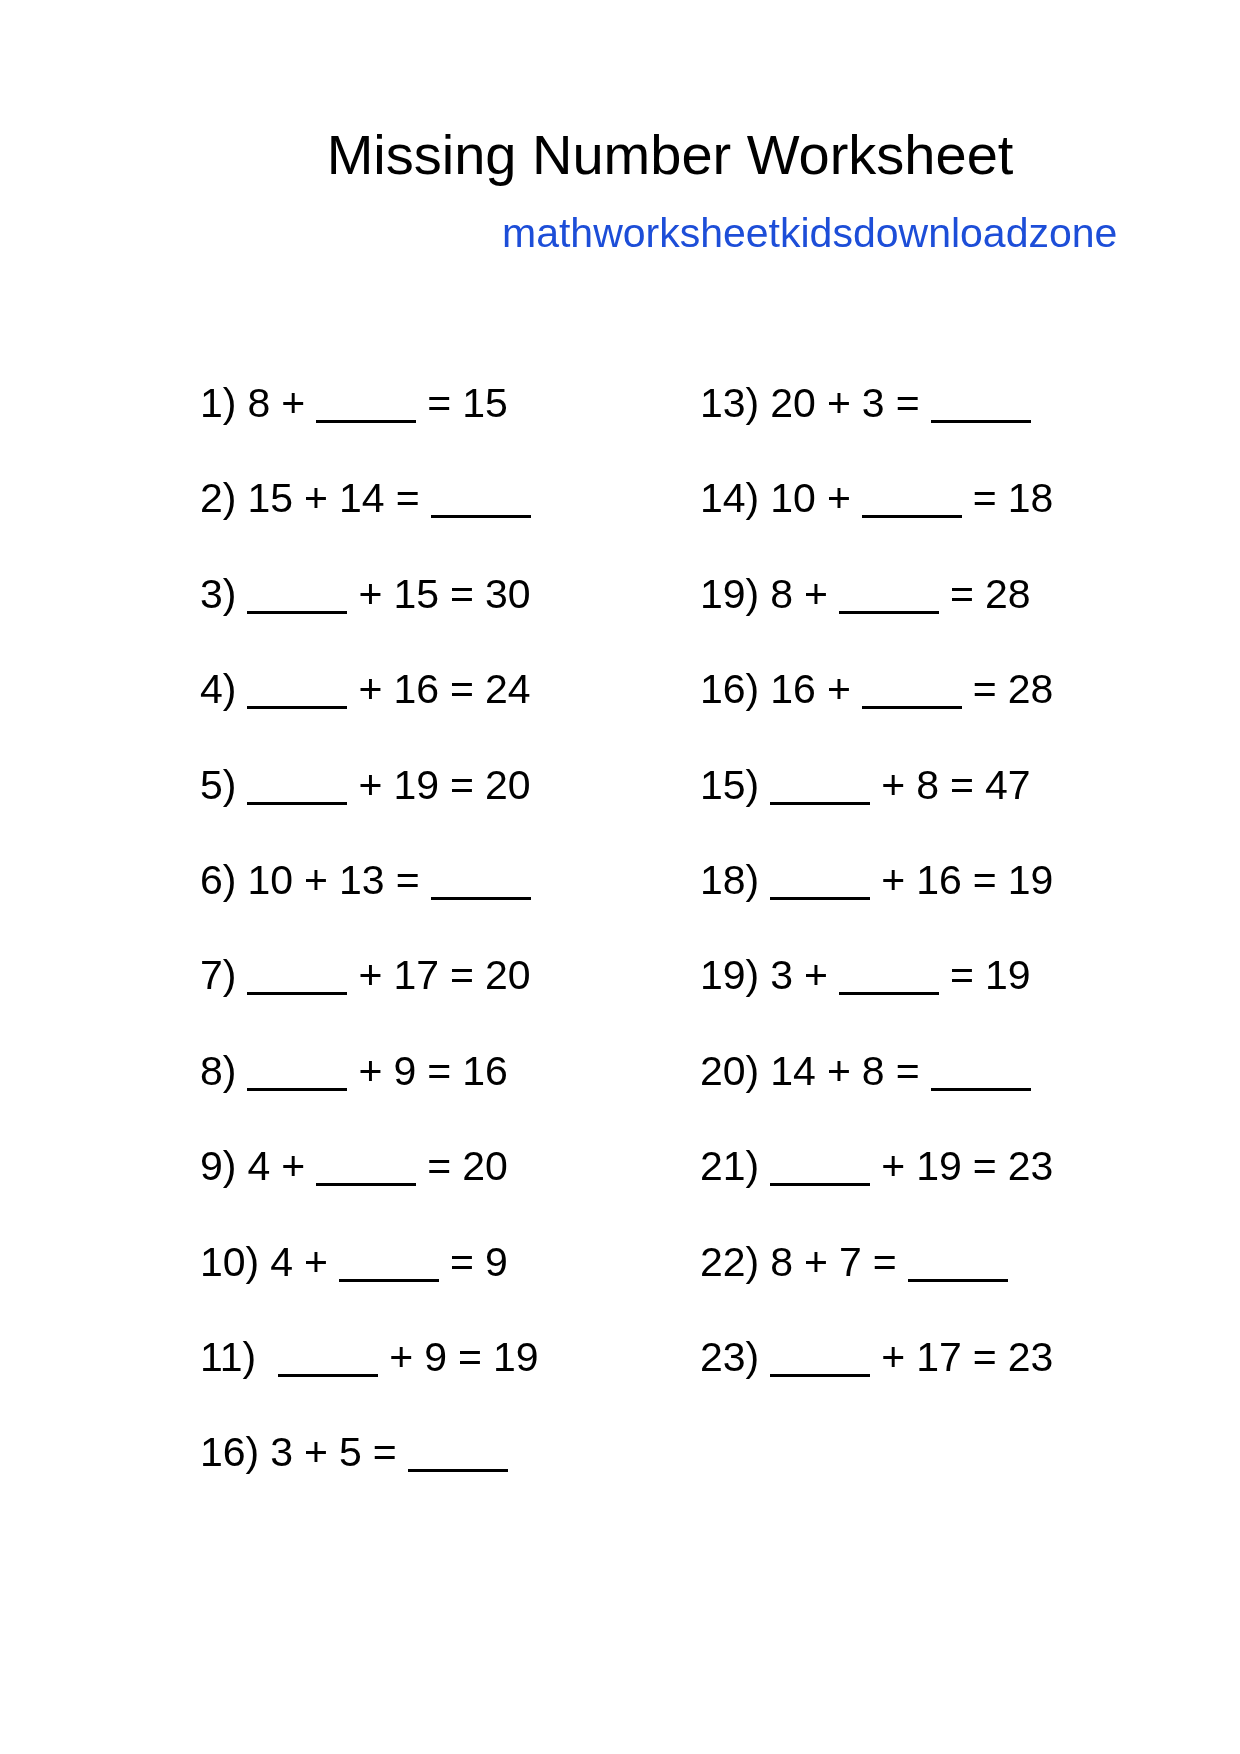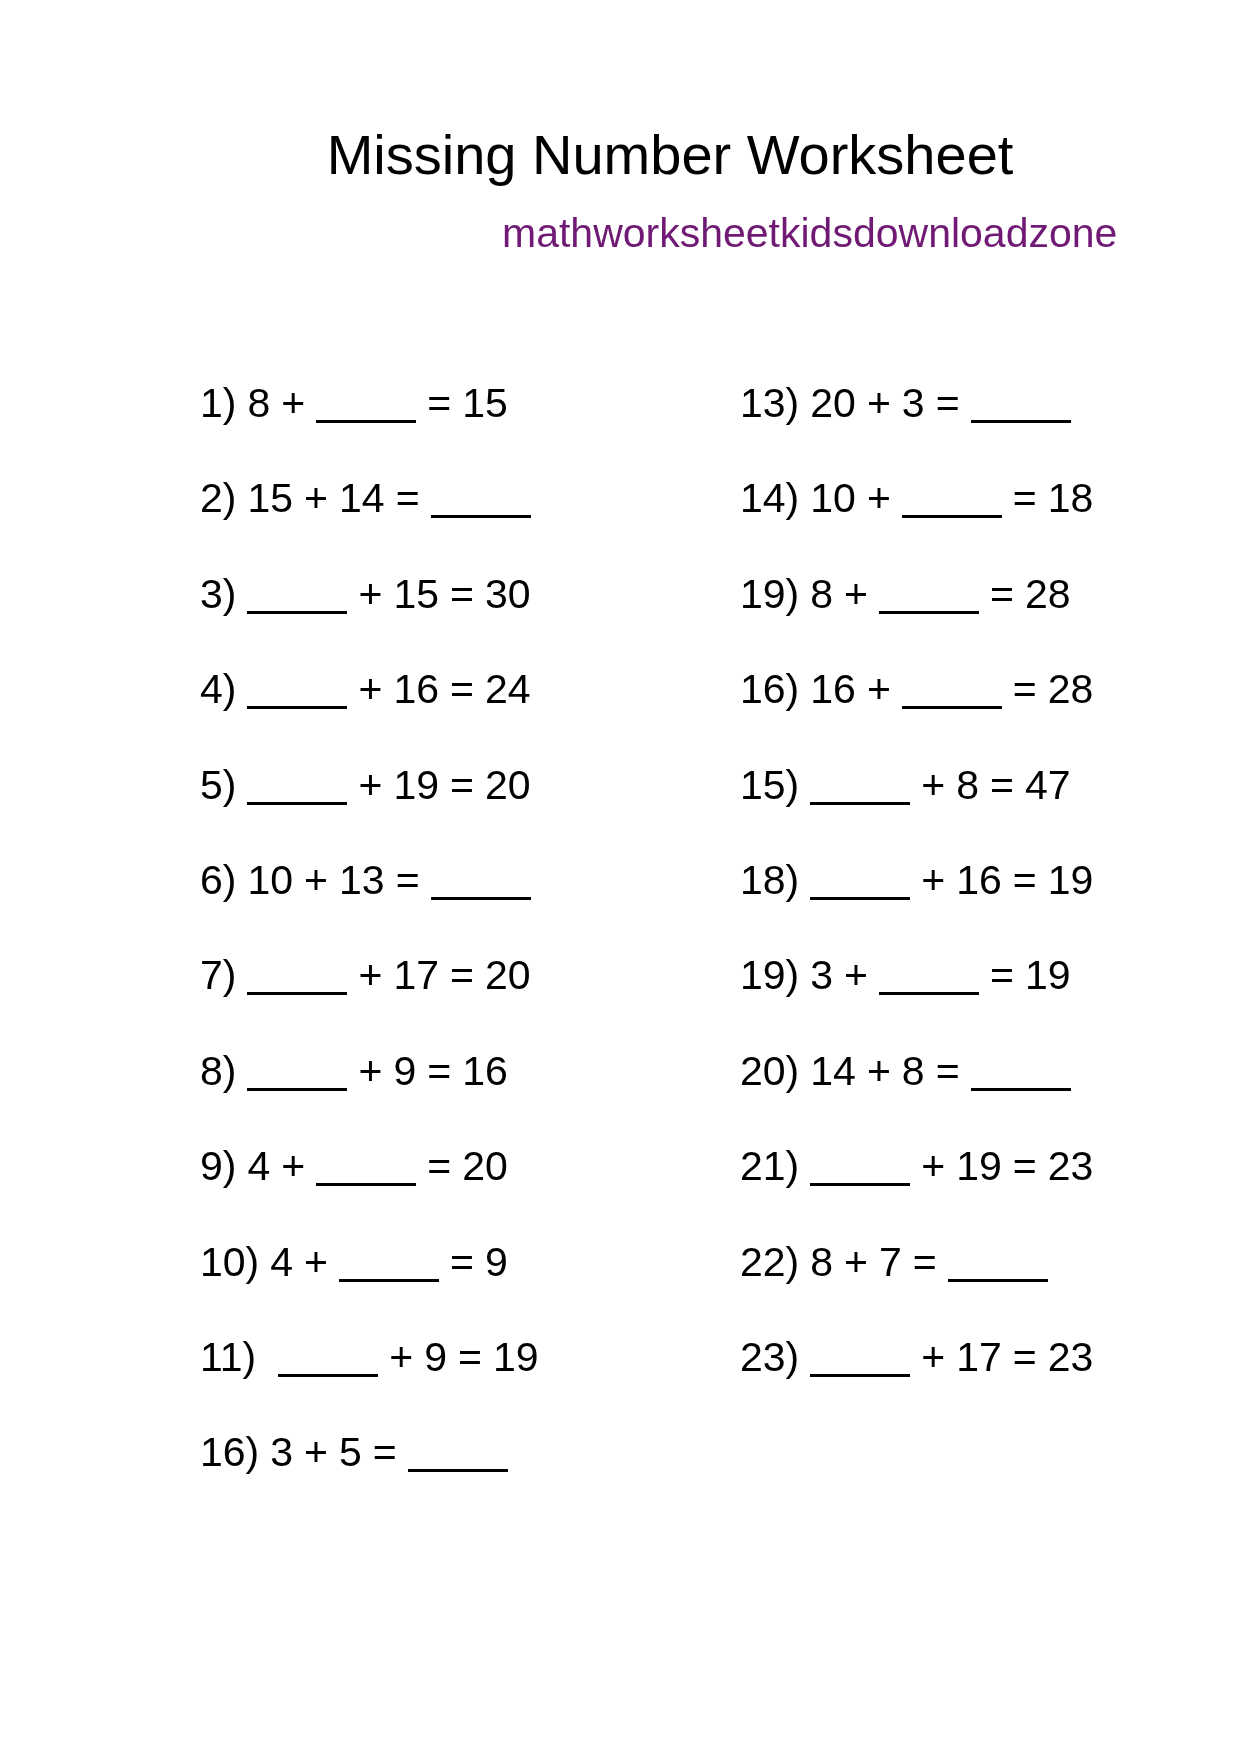--- a/index.html
+++ b/index.html
@@ -34,29 +34,29 @@
       font-weight: normal;
       margin: 0;
       letter-spacing: 0px;
     }
     .watermark {
       position: absolute;
       left: 502px;
       top: 182px;
       font-size: 41px;
       line-height: 48px;
-      color: #701a75;
+      color: #1d4ed8;
       white-space: nowrap;
     }
     .col {
       position: absolute;
       top: 346px;
     }
     .col.left { left: 200px; }
-    .col.right { left: 740px; }
+    .col.right { left: 700px; }
     .problem {
       height: 95.4px;
       font-size: 41px;
       line-height: 60px;
       white-space: pre;
       display: flex;
       align-items: baseline;
     }
     .problem .num { }
     .problem .term { }

